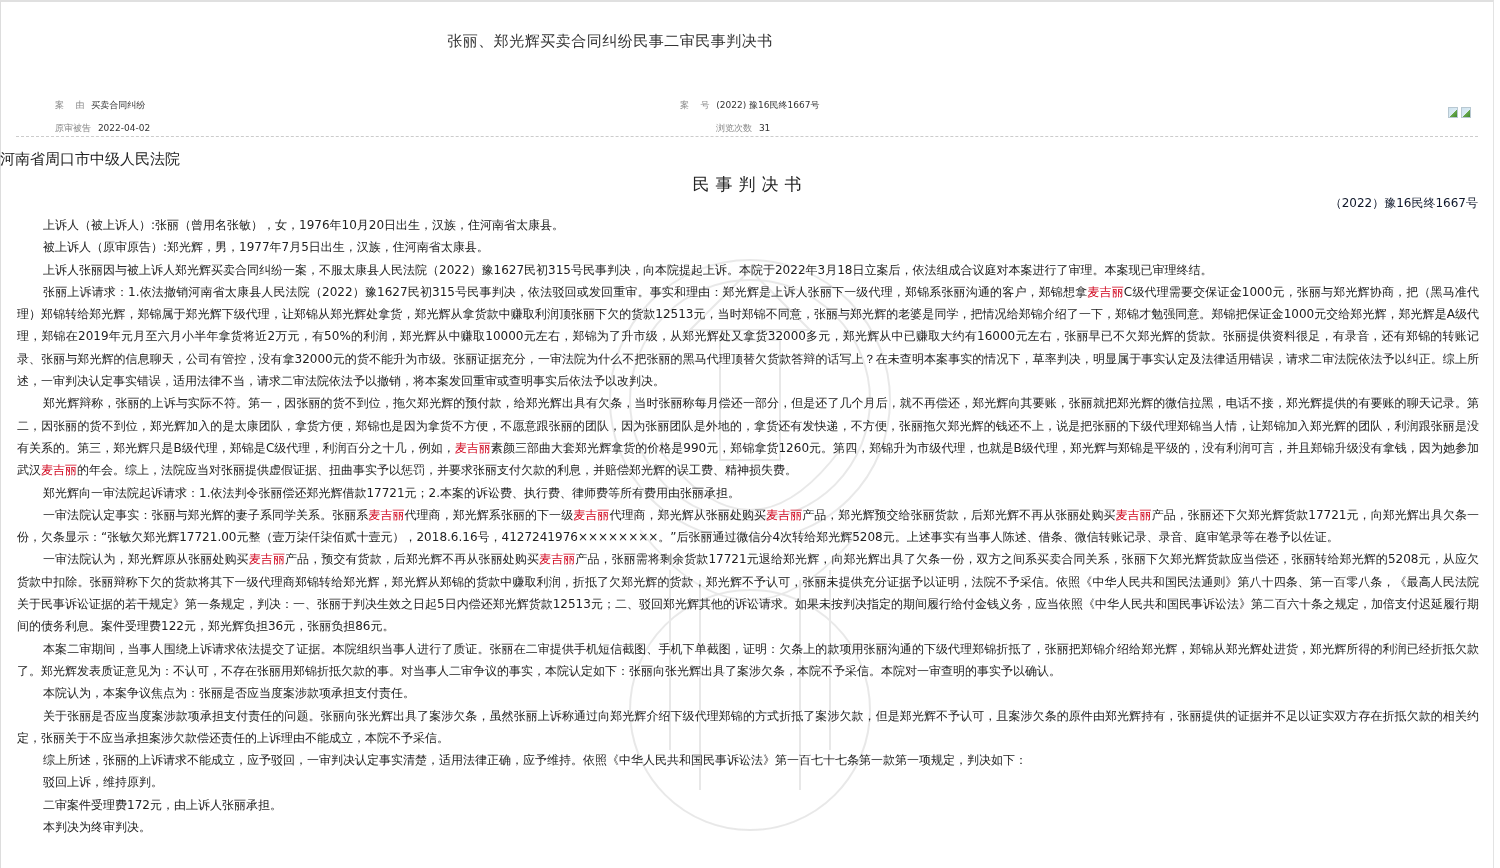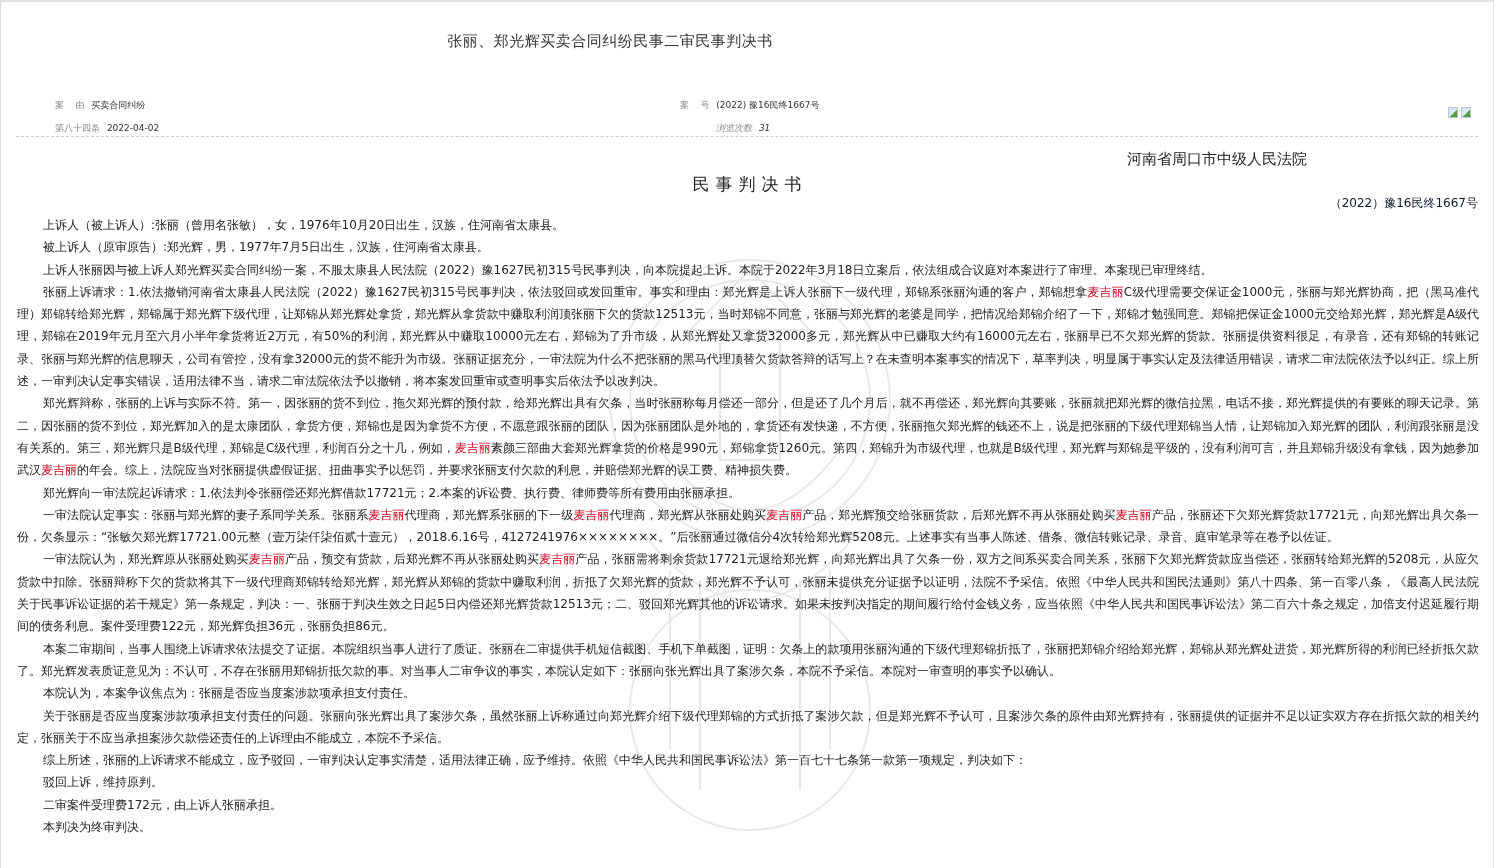--- a/index.html
+++ b/index.html
@@ -9,47 +9,47 @@
            border-left: 1px solid #ddd; border-top: 2px solid #e0e0e0; border-right: 1px solid #e3e3e3; box-sizing: border-box; }
   .page-title { position: absolute; top: 32px; left: 0; width: 1220px; text-align: center;
                 font-size: 15px; color: #333; letter-spacing: 0.5px; }
   .meta { position: absolute; font-size: 9px; color: #888; }
   .meta .val { color: #333; margin-left: 4px; }
   .icons { position: absolute; left: 1448px; top: 107px; display: flex; gap: 3px; }
   .broken-img { width: 10px; height: 11px; background: linear-gradient(135deg,#cfe3ee 0%,#dcecf5 55%,#6aa84f 56%,#3f8a2a 100%);
                 border: 1px solid #b8c8d2; box-sizing: border-box; }
   .divider { position: absolute; left: 16px; top: 136px; width: 1462px; border-top: 1px dashed #ccc; }
   .watermark { position: absolute; left: 600px; top: 150px; width: 300px; height: 718px; opacity: 0.13; pointer-events: none; }
-  .court { position: absolute; top: 150px; left: 0; width: 1264px; text-align: right; font-size: 15px; color: #222; padding-left: 43px; }
+  .court { position: absolute; top: 150px; left: 0; width: 1264px; text-align: left; font-size: 15px; color: #222; }
   .doc-type { position: absolute; top: 173px; left: 0; width: 1500px; text-align: center; font-size: 17px; letter-spacing: 6px; color: #222; }
   .case-no-right { position: absolute; top: 195px; right: 22px; font-size: 12px; color: #0f172a; }
   .body-text { position: absolute; top: 214px; left: 17px; width: 1462px; font-size: 12px; line-height: 22.3px; color: #222; }
   .body-text p { margin: 0; text-indent: 26px; text-align: justify; }
   .hl { color: #d0021b; }
 </style>
 </head>
 <body>
 
 <div class="frame"></div>
 
 <div class="page-title">张丽、郑光辉买卖合同纠纷民事二审民事判决书</div>
 
 <div class="meta" style="left:55px; top:99px;">
   <span style="white-space:pre">案    由</span>
   <span class="val">买卖合同纠纷</span>
 </div>
 <div class="meta" style="left:55px; top:122px;">
-  <span>第八十四条</span>
+  <span>原审被告</span>
   <span class="val">2022-04-02</span>
 </div>
 <div class="meta" style="left:680px; top:99px;">
   <span style="white-space:pre">案    号</span>
   <span class="val">(2022) 豫16民终1667号</span>
 </div>
-<div class="meta" style="left:716px; top:122px;font-style:italic;">
+<div class="meta" style="left:716px; top:122px;">
   <span>浏览次数</span>
   <span class="val">31</span>
 </div>
 
 <div class="icons">
   <div class="broken-img"></div>
   <div class="broken-img"></div>
 </div>
 
 <div class="divider"></div>

